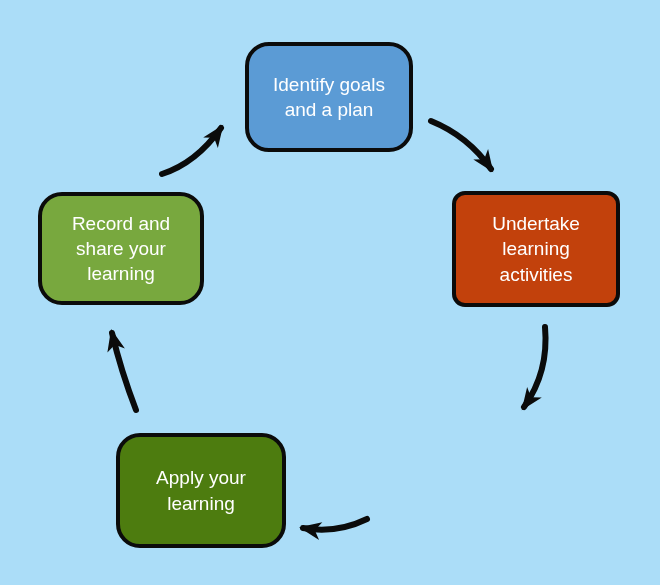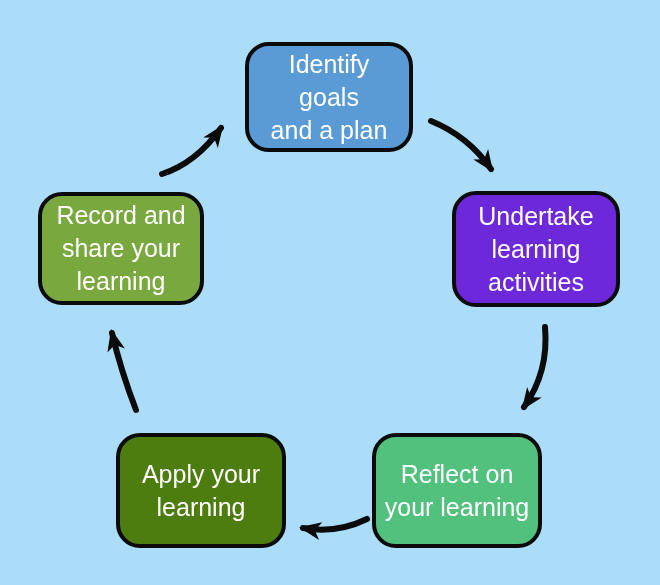--- a/index.html
+++ b/index.html
@@ -10,21 +10,21 @@
   .canvas{
     position:absolute;inset:0;width:660px;height:585px;
   }
   .node{
     position:absolute;
     border:4px solid #0b0b0b;
     border-radius:24px;
     display:flex;align-items:center;justify-content:center;
     text-align:center;
     color:#ffffff;
-    font-size:25px;line-height:1.32;
+    font-size:19px;line-height:1.32;
     white-space:pre-line;
     box-sizing:border-box;
     padding:6px 8px;
   }
   .node-identify {left:245px; top:42px;  width:168px; height:110px;}
   .node-undertake{left:452px; top:191px; width:168px; height:116px;}
   .node-reflect  {left:372px; top:433px; width:170px; height:115px;}
   .node-apply    {left:116px; top:433px; width:170px; height:115px;}
   .node-record   {left:38px;  top:192px; width:166px; height:113px;}
   .arrows{position:absolute;inset:0;pointer-events:none;}
@@ -43,26 +43,24 @@
     <path d="M 431 121 Q 468 136 491 169" fill="none" stroke="#0b0b0b" stroke-width="6" stroke-linecap="round" marker-end="url(#ah)"></path>
     <path d="M 545 327 Q 549 372 524 407" fill="none" stroke="#0b0b0b" stroke-width="6" stroke-linecap="round" marker-end="url(#ah)"></path>
     <path d="M 367 519 Q 336 534 303 528" fill="none" stroke="#0b0b0b" stroke-width="6" stroke-linecap="round" marker-end="url(#ah)"></path>
     <path d="M 136 410 Q 121 371 112 333" fill="none" stroke="#0b0b0b" stroke-width="6" stroke-linecap="round" marker-end="url(#ah)"></path>
     <path d="M 162 174 Q 196 163 221 128" fill="none" stroke="#0b0b0b" stroke-width="6" stroke-linecap="round" marker-end="url(#ah)"></path>
   </svg>
 
   <div class="node node-identify" style="background: rgb(91, 155, 213);">Identify goals
 and a plan</div>
 
-  <div class="node node-undertake" style="background: #6d28d9;">Undertake
+  <div class="node node-undertake" style="background: #c2410c; border-radius: 13px;">Undertake
 learning
 activities</div>
 
-  <div class="node node-reflect" style="background: rgb(82, 193, 126);">Reflect on
-your learning</div>
 
   <div class="node node-apply" style="background: #4d7c0f;">Apply your
 learning</div>
 
   <div class="node node-record" style="background: rgb(120, 168, 62);">Record and
 share your
 learning</div>
 
 </div>
 

